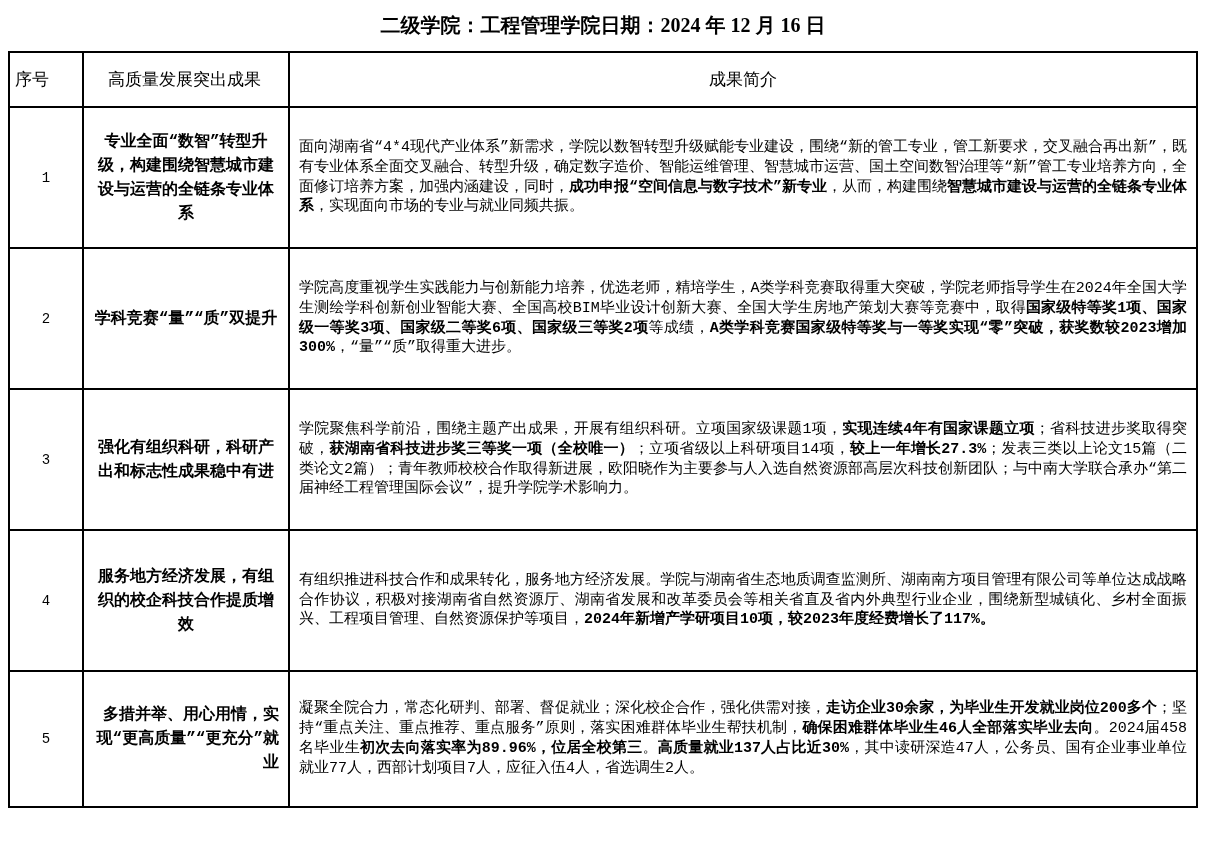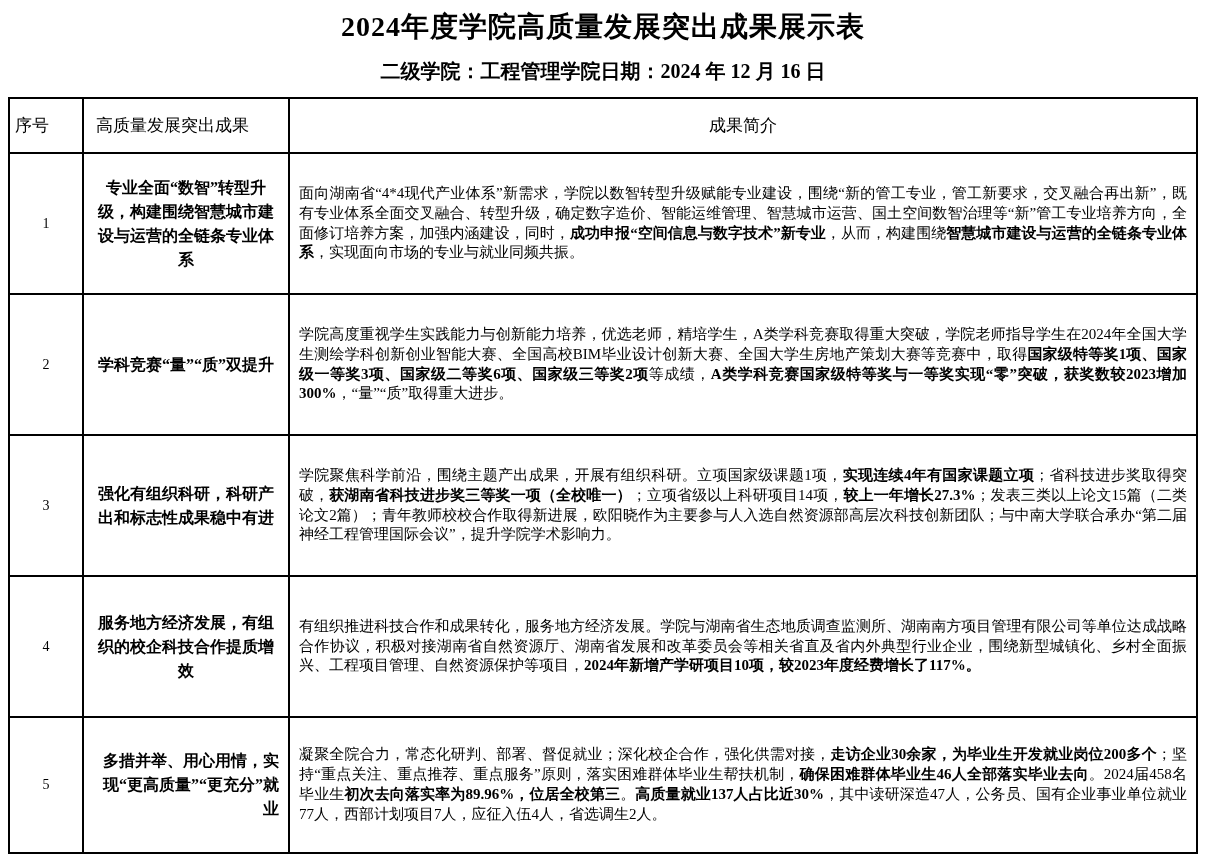--- a/index.html
+++ b/index.html
@@ -32,36 +32,37 @@
     font-size: 20px;
     padding: 0 10px;
     margin-top: 12px;
     margin-bottom: 12px;
   }
   table.results {
     border-collapse: collapse;
     table-layout: fixed;
     width: 1188px;
     margin: 12px auto;
+    font-family: Liberation Mono, monospace;
   }
   table.results th,
   table.results td {
     border: 2px solid #000000;
     vertical-align: middle;
   }
   col.c-no  { width: 74px; }
   col.c-ach { width: 206px; }
   col.c-intro { width: 908px; }
   tr.head-row { height: 55px; }
   th {
     font-weight: normal;
     font-size: 17px;
   }
   th.h-no    { text-align: left; padding-left: 5px; }
-  th.h-ach   { text-align: left; padding-left: 12px; }
+  th.h-ach   { text-align: left; padding-left: 24px; }
   th.h-intro { text-align: center; border-radius: 13px; }
   tbody tr { height: 141px; }
   tbody tr:last-child { height: 136px; }
   td.no {
     text-align: center;
     font-size: 14px;
   }
   td.ach {
     font-weight: bold;
     font-size: 16px;
@@ -76,21 +77,20 @@
     padding: 6px 9px;
     text-align: justify;
   }
   td.intro span.b { font-weight: bold; }
 </style>
 </head>
 <body>
 
 <div class="page">
 
-  <div class="doc-title">2024年度学院高质量发展突出成果展示表</div>
 
   <div class="meta-row">
     <div>二级学院：工程管理学院</div>
     <div>日期：2024 年 12 月 16 日</div>
   </div>
 
   <table class="results">
     <colgroup>
       <col class="c-no">
       <col class="c-ach">

